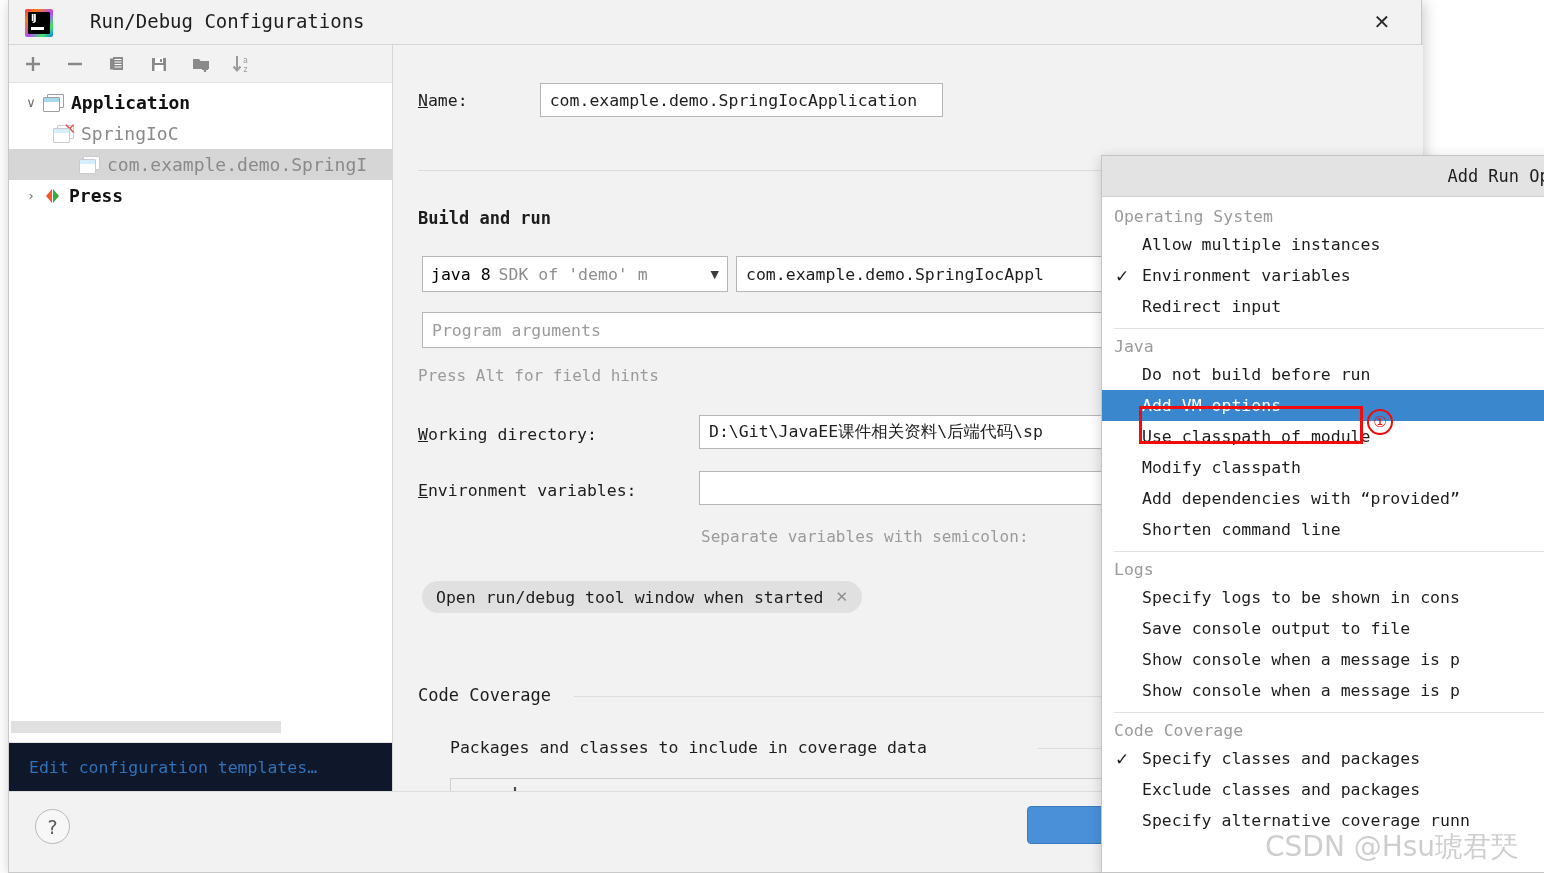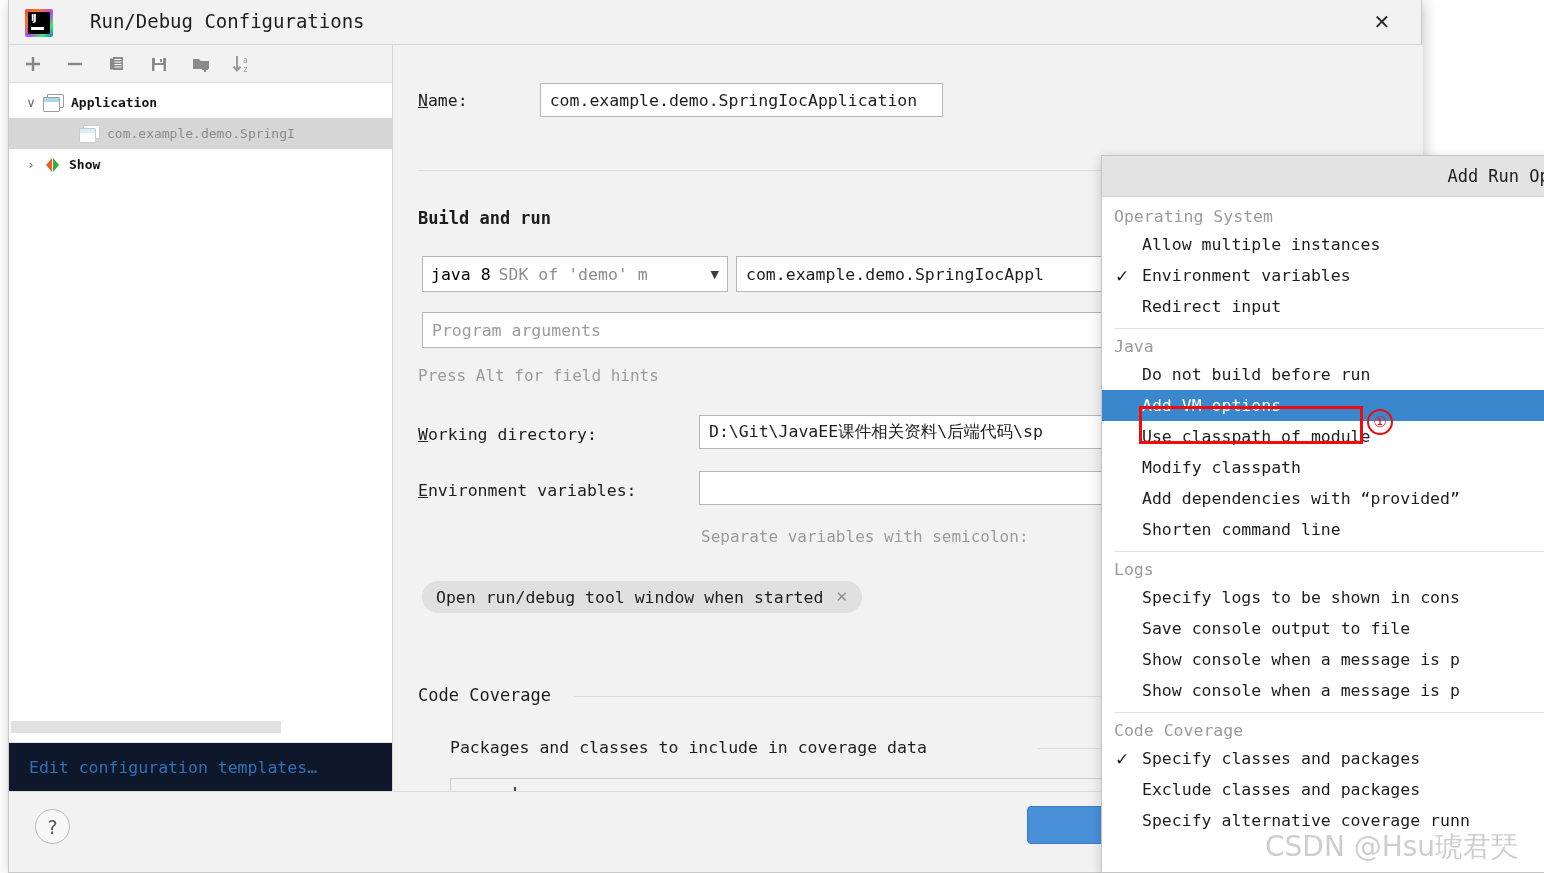--- a/index.html
+++ b/index.html
@@ -67,21 +67,21 @@
 
   .tree { padding-top:4px; font-size:16px; }
   .tree-row {
     height:31px; display:flex; align-items:center; padding-left:10px;
     cursor:pointer; white-space:nowrap; overflow:hidden;
   }
   .tree-row.selected { background:#d6d6d6; }
   .twisty { width:24px; text-align:center; color:#6e6e6e; font-size:13px;
             font-family:"DejaVu Sans", sans-serif; }
   .node-icon { width:22px; height:18px; margin-right:6px; position:relative; flex:none; }
-  .node-label { font-size:13px; }
+  .node-label { font-size:18px; }
   .node-label.bold { font-weight:bold; color:#111; }
   .node-label.dim { color:#8a8a8a; }
 
   
   .ic-app { position:relative; }
   .ic-app:before{
     content:""; position:absolute; left:4px; top:0px; width:15px; height:12px;
     border:1.5px solid #9aa0a6; background:#fff; border-radius:1px;
   }
   .ic-app:after{
@@ -274,35 +274,41 @@
       </div>
 
       <div class="tree">
 
         <div class="tree-row">
           <span class="twisty">∨</span>
           <span class="node-icon ic-app"></span>
           <span class="node-label bold">Application</span>
         </div>
 
+        <div class="tree-row" style="padding-left:44px">
+          <span class="node-icon ic-app pale">
+            <span class="ic-err-x">✕</span>
+          </span>
+          <span class="node-label dim">SpringIoC</span>
+        </div>
 
         <div class="tree-row selected" style="padding-left:70px">
           <span class="node-icon ic-app pale"></span>
           <span class="node-label dim">com.example.demo.SpringI</span>
         </div>
 
         <div class="tree-row">
           <span class="twisty">›</span>
           <span class="ic-junit">
             <svg width="20" height="18" viewBox="0 0 20 18">
               <path d="M9 2 L9 16 L3 9 Z" fill="#f05a28"></path>
               <path d="M10 2 L10 16 L16 9 Z" fill="#3ba93b"></path>
             </svg>
           </span>
-          <span class="node-label bold">Show</span>
+          <span class="node-label bold">Press</span>
         </div>
       </div>
 
       <div class="hscroll-track">
         <div class="hscroll-thumb"></div>
       </div>
 
       <div class="templates-link">
         <span>Edit configuration templates…</span>
       </div>

